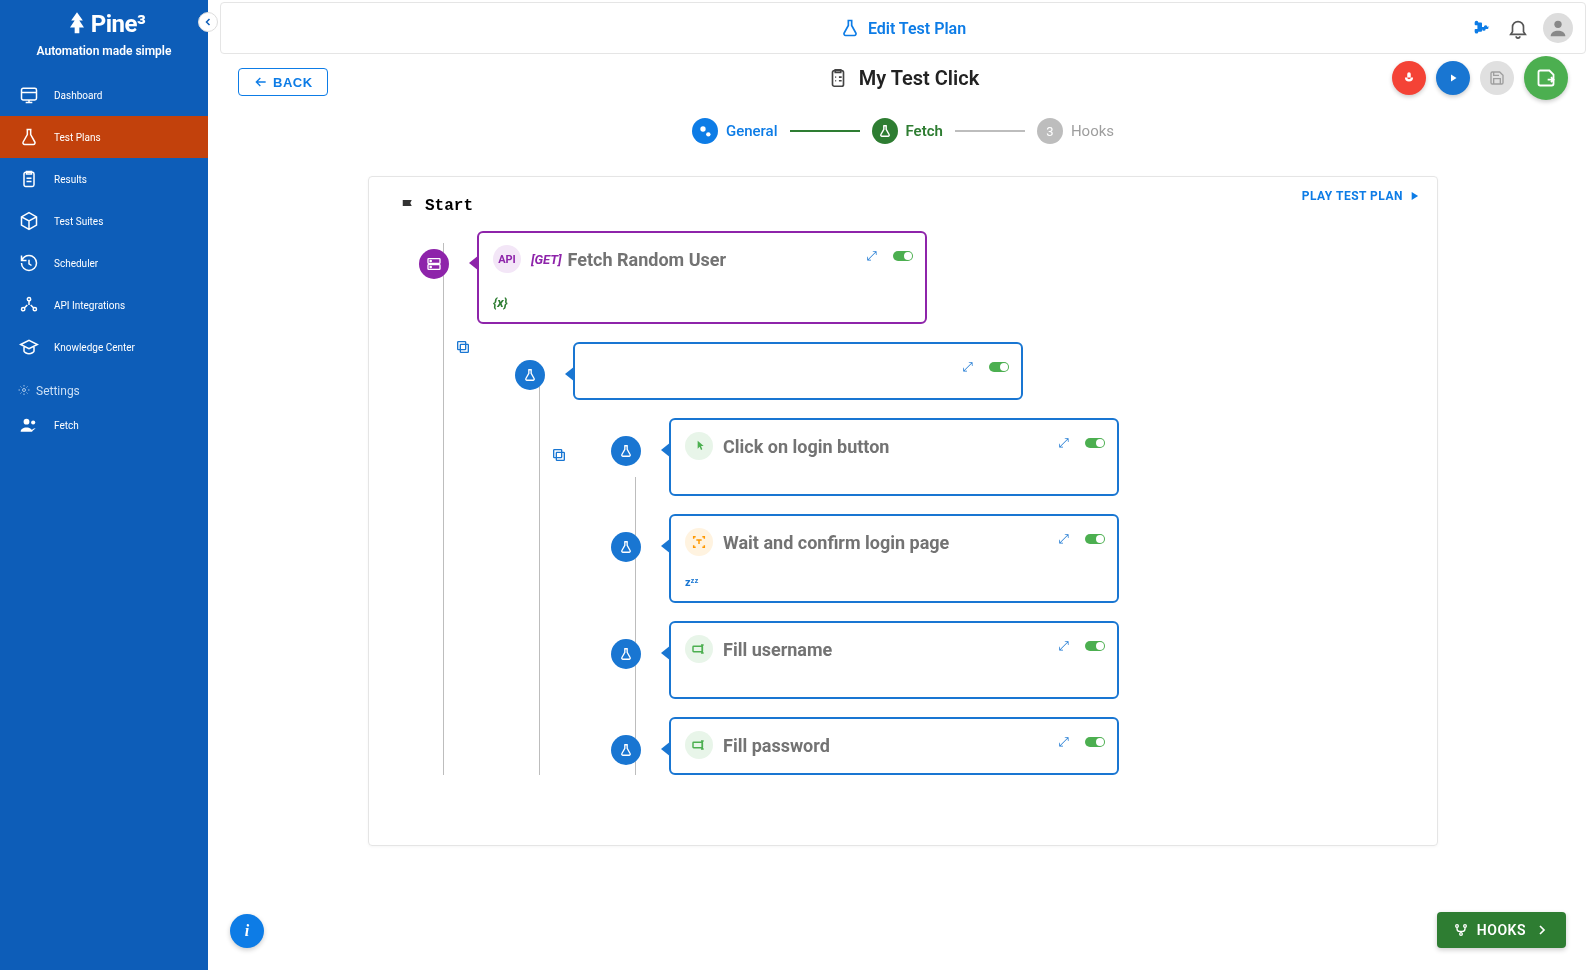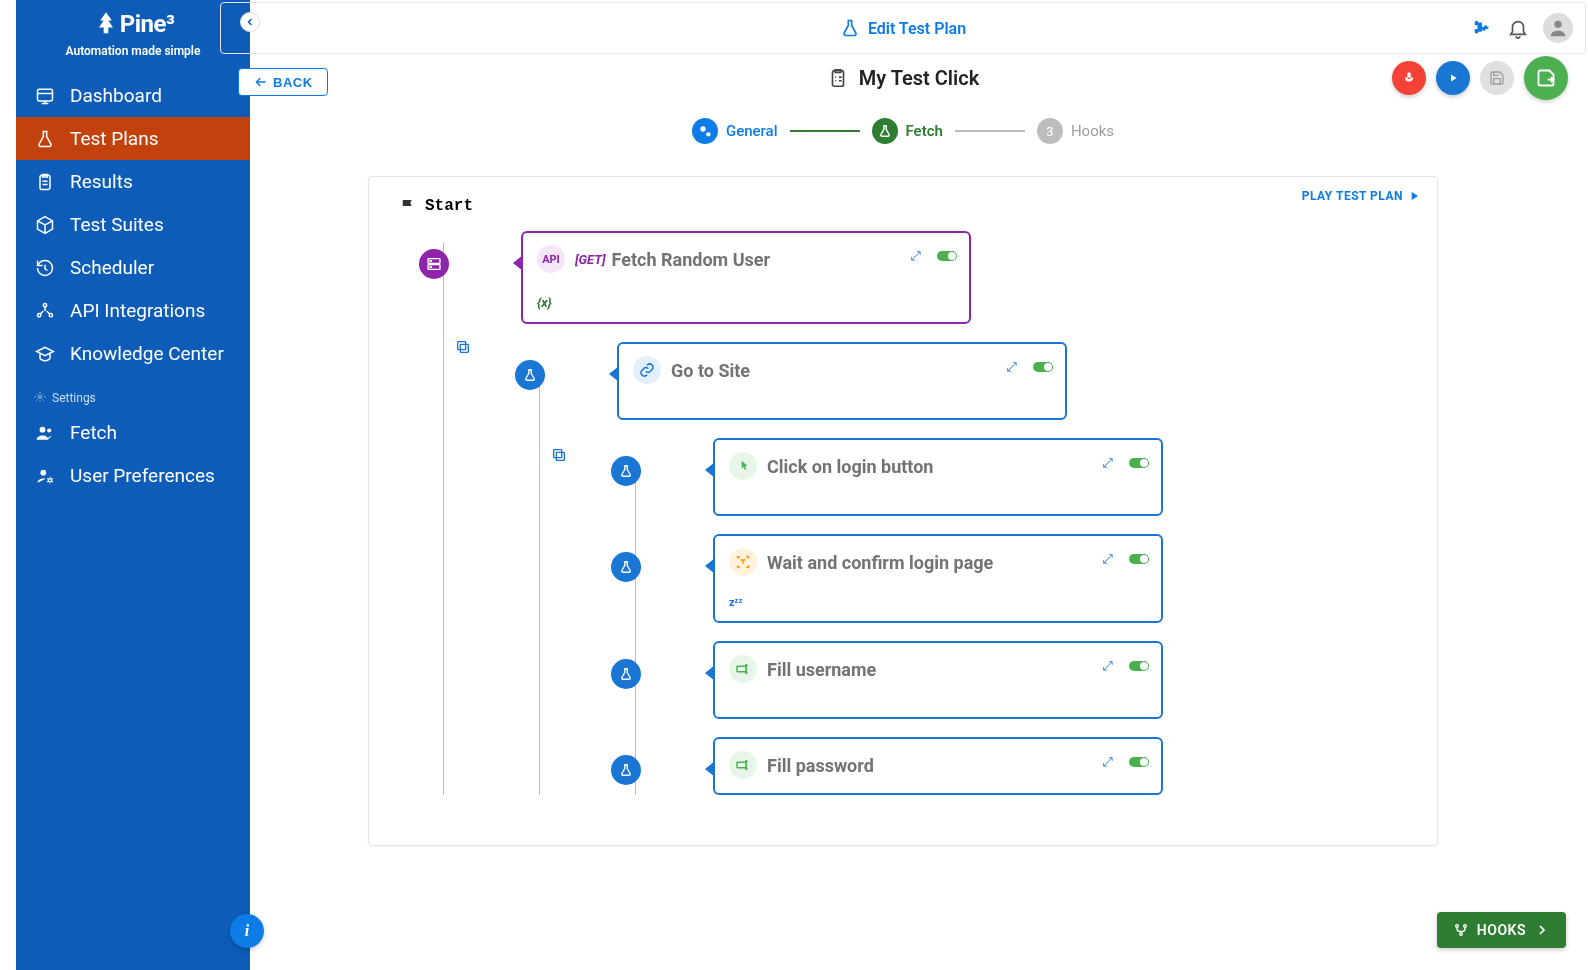--- a/index.html
+++ b/index.html
@@ -1,25 +1,25 @@
 <!DOCTYPE html>
 <html><head>
 <meta charset="utf-8">
 <style>
 * { box-sizing: border-box; margin: 0; padding: 0; }
 body { font-family: -apple-system, BlinkMacSystemFont, "Segoe UI", Roboto, Arial, sans-serif; background: #fff; width: 1588px; height: 970px; overflow: hidden; position: relative; }
 
 
-.sidebar { position: absolute; left: 16px; top: 0; width: 234px; height: 100%; background: #0d5db8; color: #fff; }
+.sidebar { position: absolute; left: 0; top: 0; width: 208px; height: 100%; background: #0d5db8; color: #fff; }
 .logo-area { padding: 10px 0 8px; text-align: center; }
 .logo-text { font-size: 24px; font-weight: 700; letter-spacing: -0.5px; }
 .logo-tagline { font-size: 12px; font-weight: 600; margin-top: 2px; }
 .collapse-btn { position: absolute; top: 12px; right: -10px; width: 20px; height: 20px; background: #fff; border: 1px solid #ddd; border-radius: 50%; display: flex; align-items: center; justify-content: center; cursor: pointer; z-index: 10; font-size: 12px; color: #0d5db8; }
 .nav { margin-top: 8px; }
-.nav-item { display: flex; align-items: center; padding: 10px 18px; cursor: pointer; font-size: 19px; }
+.nav-item { display: flex; align-items: center; padding: 10px 18px; cursor: pointer; font-size: 10px; }
 .nav-item.active { background: #c2410c; }
 .nav-icon { width: 22px; height: 22px; margin-right: 14px; display: inline-flex; align-items: center; justify-content: center; flex-shrink: 0; }
 .nav-section { font-size: 12px; color: #cbdff5; padding: 16px 18px 6px; display: flex; align-items: flex-start; }
 .nav-section svg { width: 12px; height: 12px; margin-right: 6px; }
 
 
 .topbar { position: absolute; left: 218px; right: 0; top: 0; height: 52px; border: 1px solid #e5e5e5; border-radius: 4px; margin: 2px; display: flex; align-items: center; justify-content: center; }
 .page-header { display: flex; align-items: center; color: #0d7ce6; font-weight: 600; font-size: 16px; }
 .page-header svg { width: 20px; height: 20px; margin-right: 8px; }
 .topbar-right { position: absolute; right: 12px; display: flex; align-items: center; gap: 14px; }
@@ -56,21 +56,21 @@
 
 .canvas { margin: 32px auto 0; max-width: 1070px; height: 670px; border: 1px solid #e5e5e5; border-radius: 4px; position: relative; padding: 20px 30px; overflow: hidden; box-shadow: 0 1px 3px rgba(0,0,0,0.04); }
 .play-link { position: absolute; top: 12px; right: 16px; color: #0d7ce6; font-size: 12px; font-weight: 700; letter-spacing: 0.5px; display: flex; align-items: center; cursor: pointer; }
 .play-link svg { width: 14px; height: 14px; margin-left: 4px; }
 
 .tree { position: relative; }
 .start-row { display: flex; align-items: center; margin-bottom: 16px; font-family: Liberation Mono, monospace; }
 .start-row svg { width: 18px; height: 18px; margin-right: 8px; color: #333; }
 .start-row span { font-weight: 700; font-size: 16px; }
 
-.node-row { display: flex; align-items: flex-start; margin-bottom: 18px; position: relative; gap: 44px; }
+.node-row { display: flex; align-items: flex-start; margin-bottom: 18px; position: relative; }
 .indent-0 { margin-left: 20px; }
 .indent-1 { margin-left: 116px; }
 .indent-2 { margin-left: 212px; }
 .vline-main { position: absolute; left: 44px; top: 46px; bottom: 0; width: 1px; background: #bdbdbd; }
 .vline-1 { position: absolute; left: 140px; top: 174px; bottom: 0; width: 1px; background: #bdbdbd; }
 .vline-2 { position: absolute; left: 236px; top: 280px; bottom: 0; width: 1px; background: #bdbdbd; }
 
 .node-badge { width: 30px; height: 30px; border-radius: 50%; display: inline-flex; align-items: center; justify-content: center; flex-shrink: 0; margin-right: 28px; margin-top: 18px; color: #fff; position: relative; z-index: 2; }
 .badge-purple { background: #8e24aa; }
 .badge-blue { background: #1976d2; }
@@ -193,31 +193,20 @@
     <div class="nav-item">
       <span class="nav-icon">
           <svg viewBox="0 0 24 24" width="20" height="20" fill="currentColor">
             <circle cx="9" cy="8" r="3.5"></circle>
             <circle cx="17" cy="9" r="2.5"></circle>
             <path d="M2 20c0-3 3-5 7-5s7 2 7 5M15 20c0-2 2-4 5-4"></path>
           </svg>
         </span>
       <span>Fetch</span>
     </div>
-    <div class="nav-item">
-      <span class="nav-icon">
-          <svg viewBox="0 0 24 24" width="20" height="20" fill="currentColor">
-            <circle cx="10" cy="8" r="3.5"></circle>
-            <path d="M3 20c0-3 3-5 7-5 1 0 2 .1 2.8.4"></path>
-            <circle cx="18" cy="17" r="2" fill="none" stroke="currentColor" stroke-width="1.5"></circle>
-            <path d="M18 13v1M18 20v1M14.5 15l1 .5M20.5 18.5l1 .5M14.5 19l1-.5M20.5 15.5l1-.5" stroke="currentColor" stroke-width="1.5"></path>
-          </svg>
-        </span>
-      <span>User Preferences</span>
-    </div>
   </div>
 </div>
 
 <div class="topbar">
   <div class="page-header">
     <svg viewBox="0 0 24 24" fill="none" stroke="currentColor" stroke-width="2">
         <path d="M9 3h6M10 3v6l-5 9a2 2 0 001.8 3h10.4a2 2 0 001.8-3l-5-9V3"></path>
       </svg>
     <span>Edit Test Plan</span>
   </div>
@@ -362,28 +351,20 @@
         </div>
       </div>
 
       <div class="node-row indent-1">
         <span class="node-badge badge-blue">
             <svg width="14" height="14" viewBox="0 0 24 24" fill="none" stroke="#fff" stroke-width="2.3">
               <path d="M9 3h6M10 3v6l-5 9a2 2 0 001.8 3h10.4a2 2 0 001.8-3l-5-9V3"></path>
             </svg>
           </span>
         <div class="card card-blue">
-          <div class="card-head">
-            <span class="card-icon ci-blue">
-                <svg width="16" height="16" viewBox="0 0 24 24" fill="none" stroke="currentColor" stroke-width="2.2">
-                  <path d="M10 14a5 5 0 007 0l3-3a5 5 0 00-7-7l-1 1M14 10a5 5 0 00-7 0l-3 3a5 5 0 007 7l1-1"></path>
-                </svg>
-              </span>
-            <span class="card-title">Go to Site</span>
-          </div>
           <div style="height:22px"></div>
           <div class="card-actions">
             <span class="expand-icon">⤢</span>
             <span class="toggle-pill"></span>
           </div>
         </div>
       </div>
 
       <div class="node-row indent-2">
         <span class="node-badge badge-blue">

